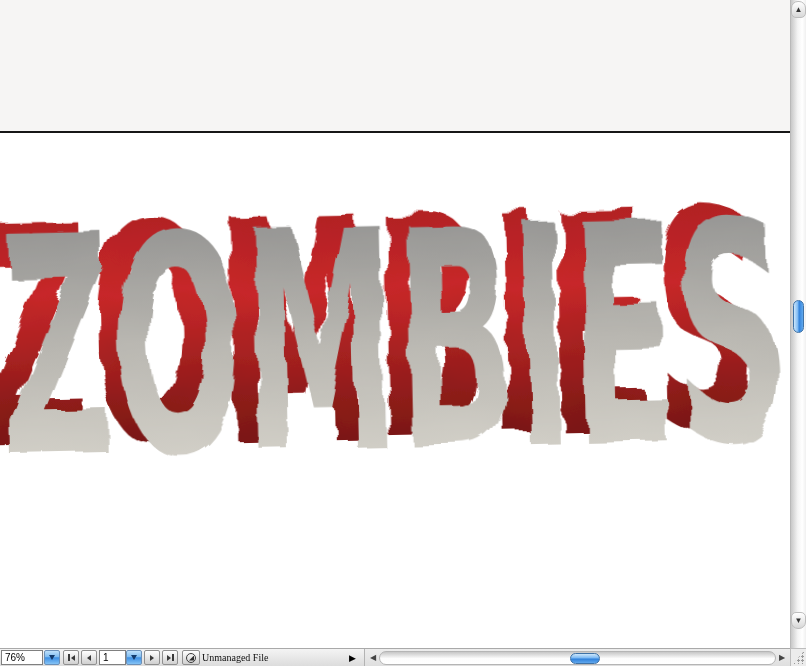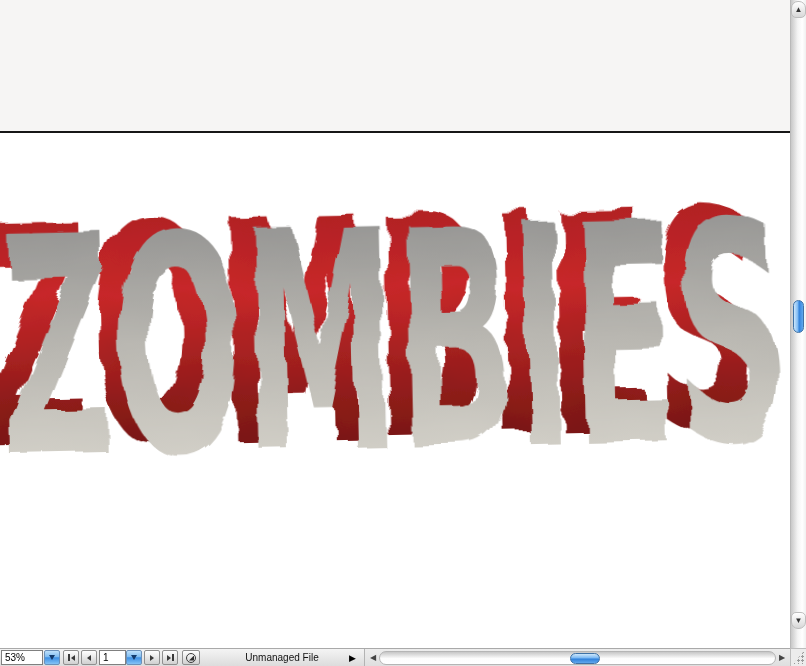--- a/index.html
+++ b/index.html
@@ -41,21 +41,21 @@
   .sq-btn.blue { background:linear-gradient(#bfe1fb 0%,#7fbcf1 45%,#3d8fe4 52%,#85c3f5 100%);
     border-color:#6b90b9; }
   .tri-l { width:0;height:0;border-top:3px solid transparent;border-bottom:3px solid transparent;border-right:4px solid #3a3a3a; }
   .tri-r { width:0;height:0;border-top:3px solid transparent;border-bottom:3px solid transparent;border-left:4px solid #3a3a3a; }
   .vbar { width:2px; height:7px; background:#3a3a3a; }
   .dd-tri { width:0;height:0;border-left:3px solid transparent;border-right:3px solid transparent;border-top:5px solid #123a6d; }
   .vc-circle { width:10px; height:10px; border:1px solid #3c3c3c; border-radius:50%; position:relative; }
   .vc-circle::after { content:""; position:absolute; right:1px; bottom:1px; width:5px; height:5px;
     background:#2e2e2e; clip-path:polygon(100% 0,100% 100%,0 100%); }
   .file-status { width:160px; height:100%; display:flex; align-items:center;
-    justify-content:center; position:relative; margin-left:2px; }
+    justify-content:flex-start; position:relative; margin-left:2px;font-family:Liberation Serif, serif; }
   .file-status .label { color:#111; }
   .flyout { position:absolute; right:6px; font-size:9px; color:#000; }
 
   
   .hscroll { flex:1; height:18px; margin-left:2px; border-left:1px solid #b3b3b3;
     display:flex; align-items:center; position:relative;
     background:linear-gradient(#ededed,#dedede); padding:0 2px; }
   .hs-arrow { width:12px; text-align:center; font-size:8px; color:#444; flex:none; }
   .hs-track { flex:1; height:14px; border-radius:7px; position:relative;
     background:linear-gradient(#c6c6c6,#fdfdfd 55%,#ffffff); border:1px solid #b5b5b5; }
@@ -117,21 +117,21 @@
     </div>
     <div class="vthumb"></div>
     <div class="arrow-btn down">
       <span>▼</span>
     </div>
   </div>
 
   <div class="statusbar">
 
     <div class="field zoom-field">
-      <span>53%</span>
+      <span>76%</span>
     </div>
     <div class="sq-btn blue" style="margin-left:1px;">
       <span class="dd-tri"></span>
     </div>
 
     <div class="sq-btn" style="margin-left:3px;">
       <span class="vbar"></span>
         <span class="tri-l"></span>
     </div>
     <div class="sq-btn" style="margin-left:2px;">

